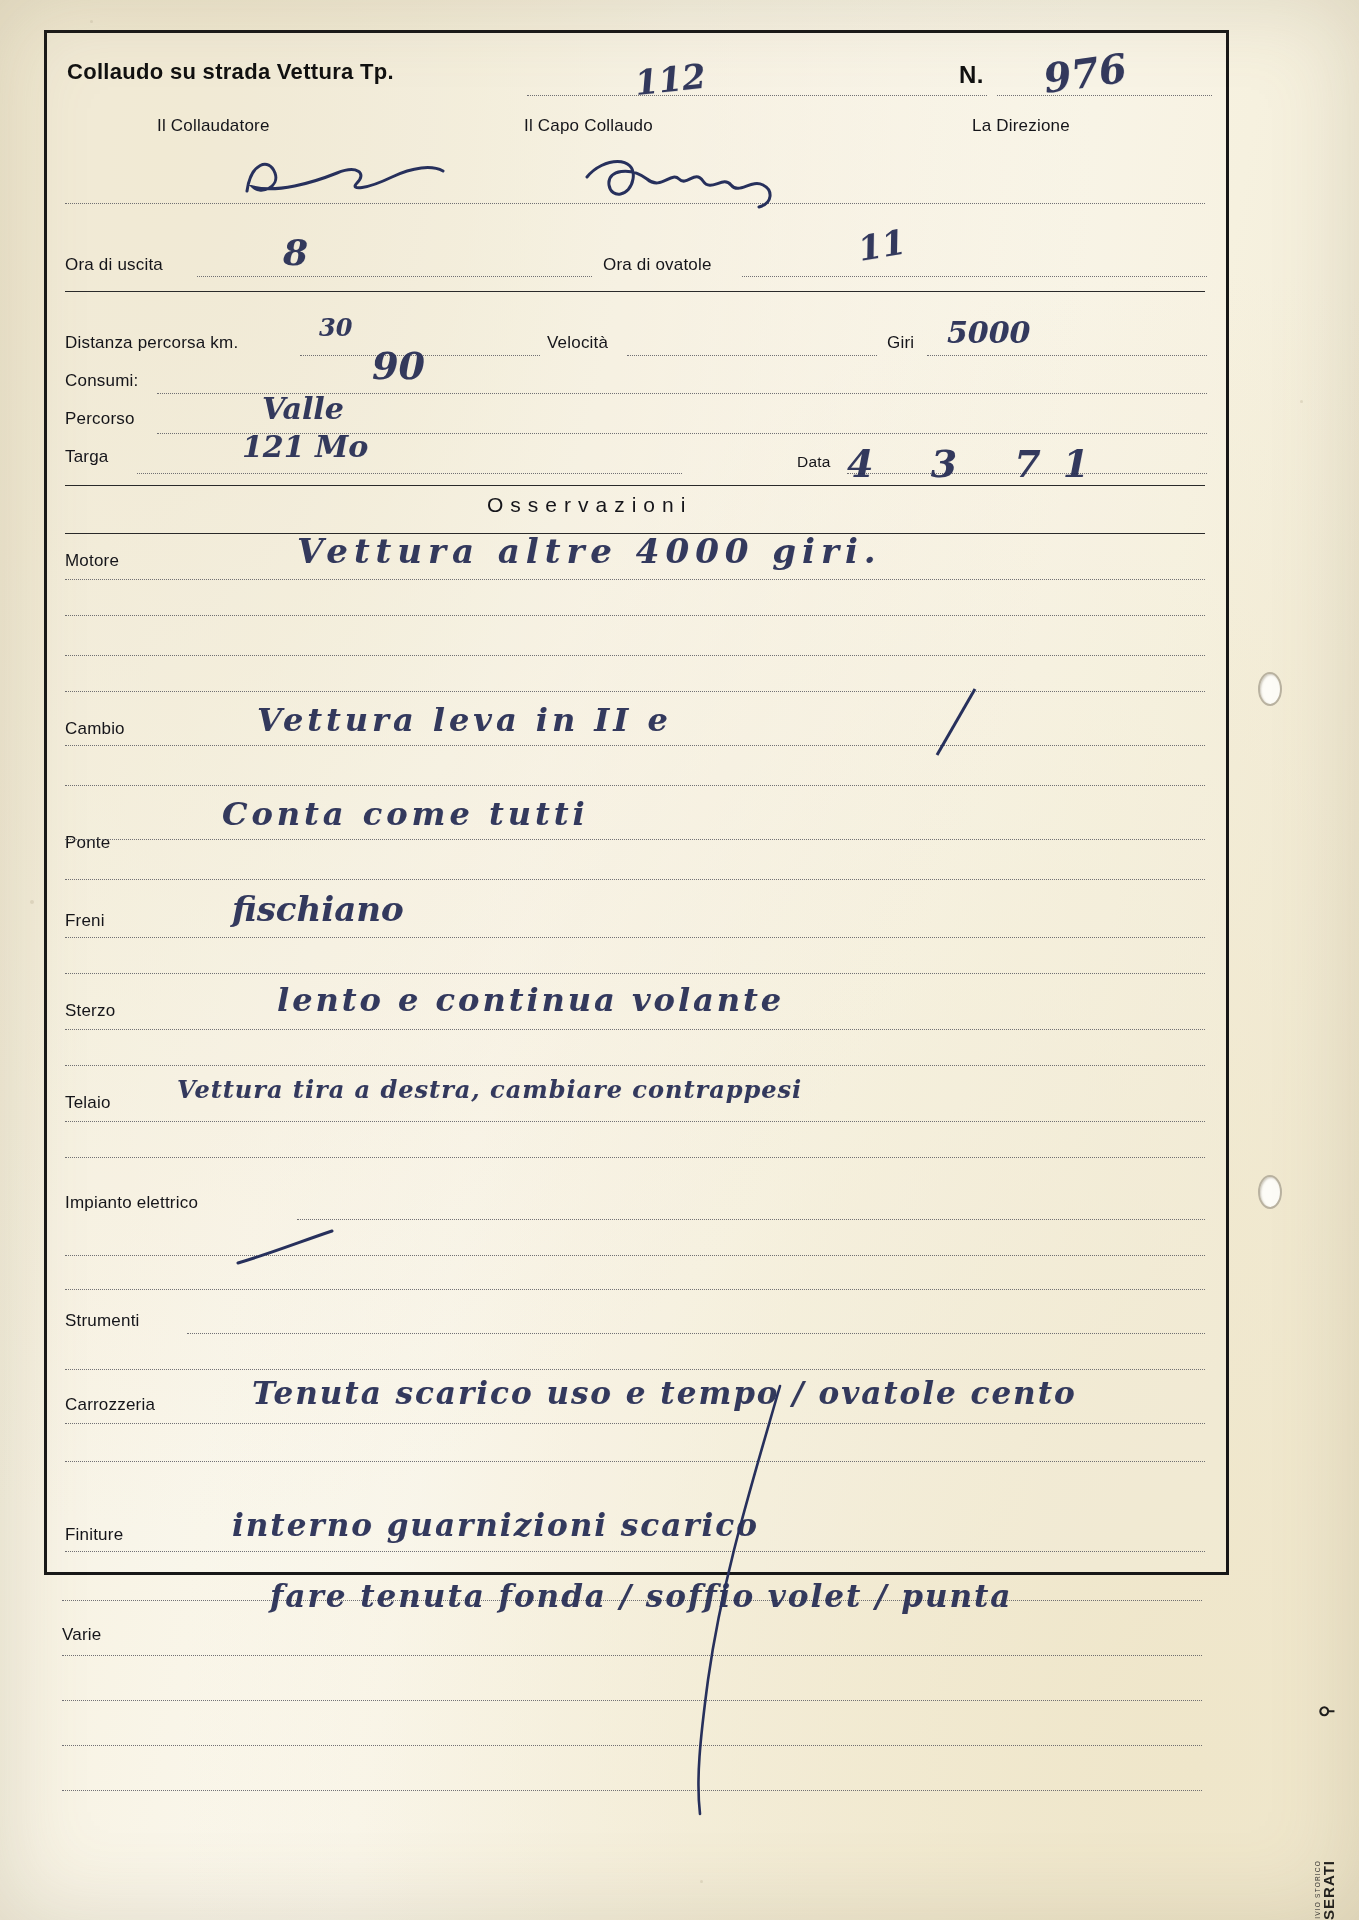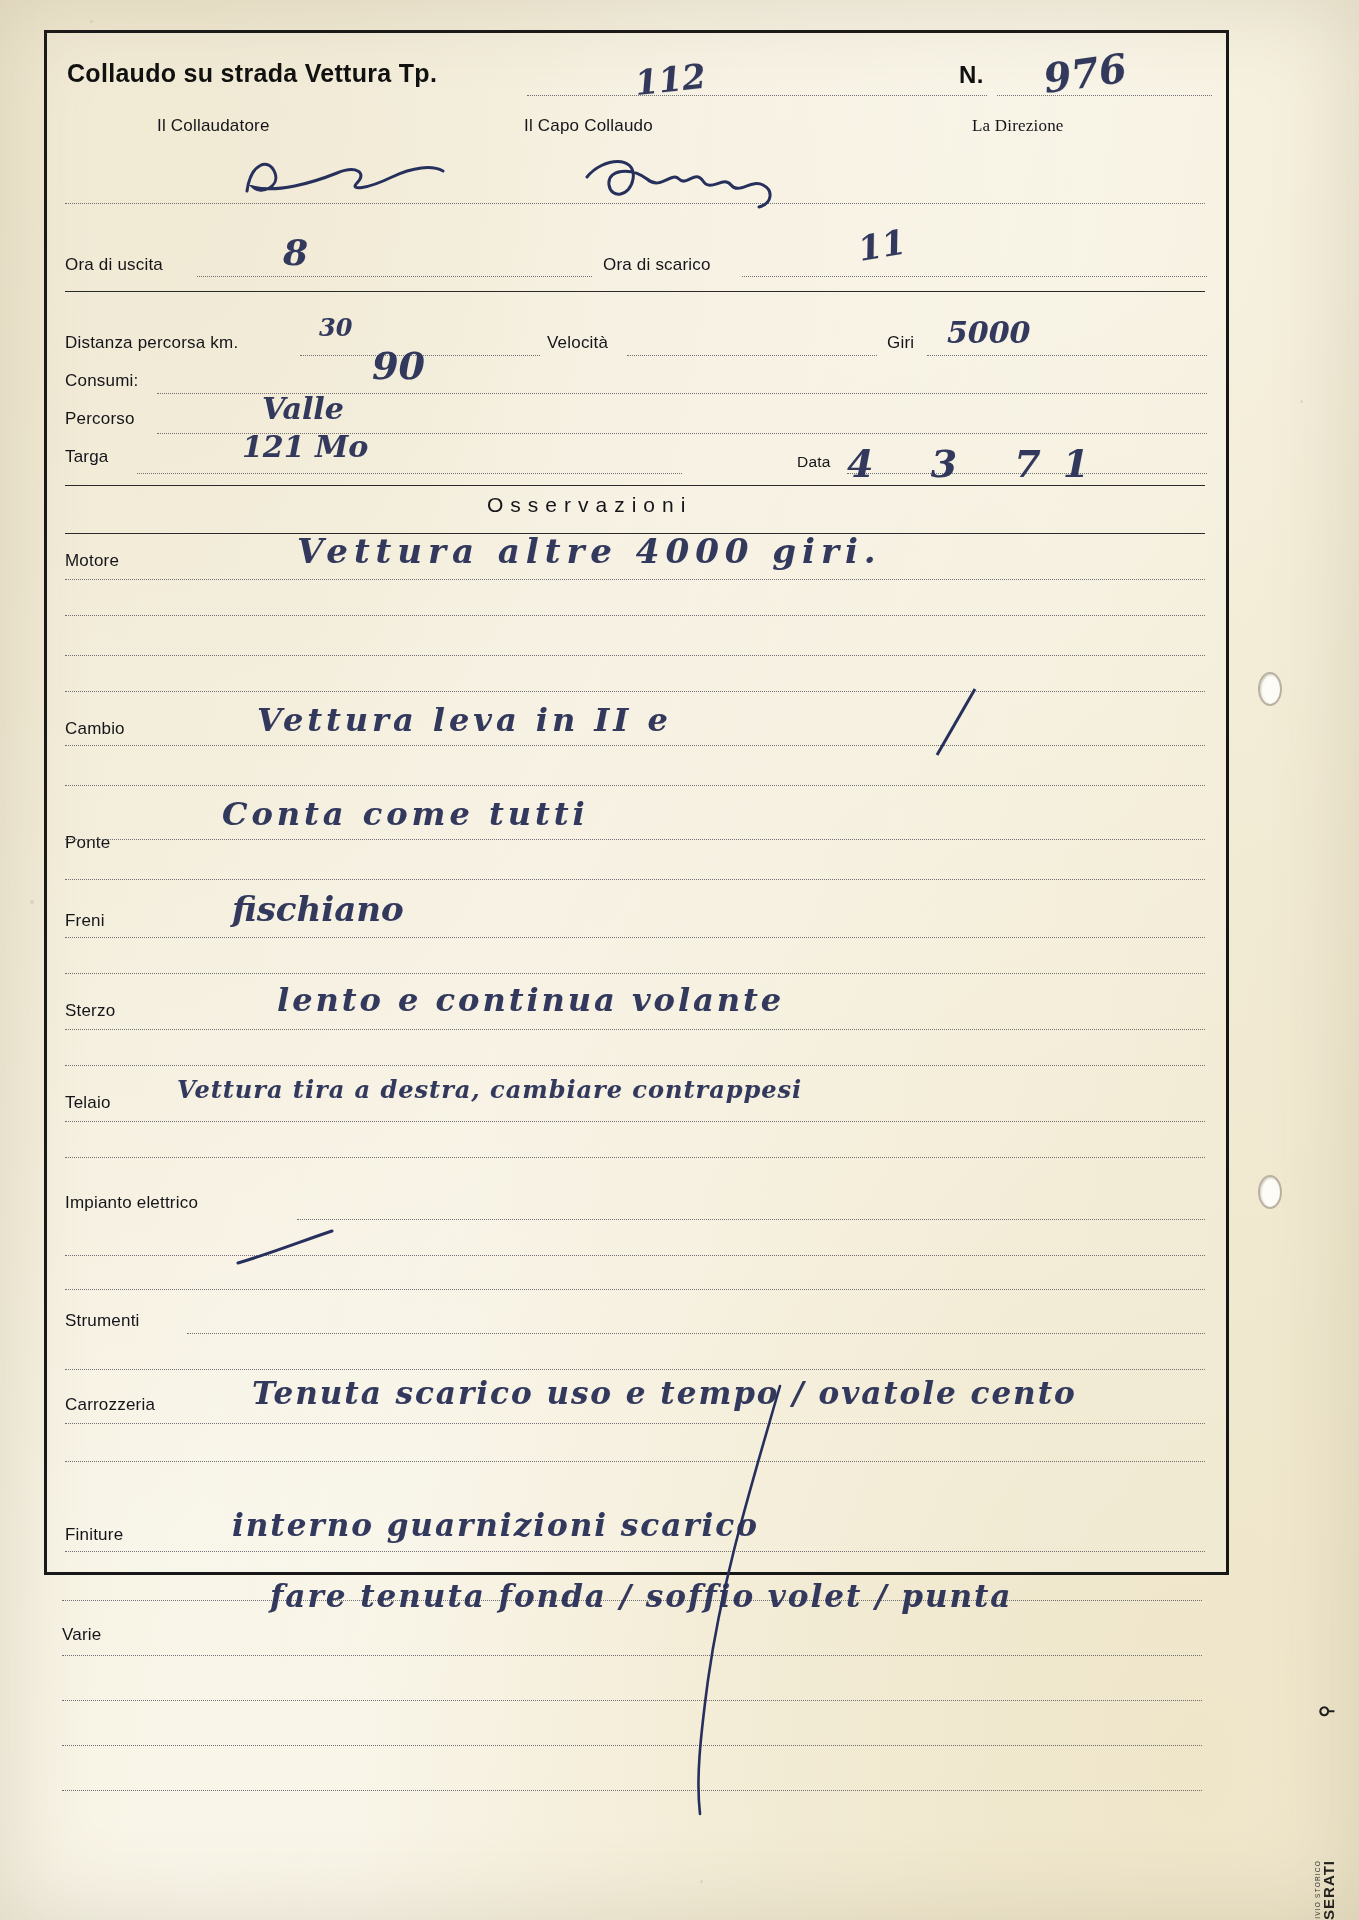--- a/index.html
+++ b/index.html
@@ -67,21 +67,21 @@
   .lbl {
     position: absolute;
     color: #15151a;
     font-size: 17px;
     letter-spacing: 0.2px;
     white-space: nowrap;
   }
   .lbl.small { font-size: 15.5px; }
   .title {
     position: absolute;
-    font-size: 25px;
+    font-size: 22px;
     font-weight: bold;
     color: #111;
     letter-spacing: 0.3px;
     white-space: nowrap;
   }
   .title.n {
     font-size: 24px;
     font-weight: bold;
   }
   .osserv {
@@ -195,21 +195,21 @@
       <div class="rule" style="left:480px; top:62px; width:460px;"></div>
 
       <div class="hw big" style="left:590px; top:30px; transform: rotate(-6deg);">112</div>
 
       <div class="title n" style="left:912px; top:28px;">N.</div>
       <div class="rule" style="left:950px; top:62px; width:215px;"></div>
       <div class="hw big" style="left:1000px; top:22px; font-size:40px; transform: rotate(-8deg);">976</div>
 
       <div class="lbl" style="left:110px; top:83px;">Il Collaudatore</div>
       <div class="lbl" style="left:477px; top:83px;">Il Capo Collaudo</div>
-      <div class="lbl" style="left:925px; top:83px;font-family:Liberation Serif, serif;">La Direzione</div>
+      <div class="lbl" style="left:925px; top:83px;">La Direzione</div>
 
       <div class="rule" style="left:18px; top:170px; width:1140px;"></div>
 
       <div class="sig" style="left:170px; top:110px;">
         <svg width="230" height="70" viewBox="0 0 230 70">
           <path d="M30 48 C 34 20, 52 14, 58 30 C 63 44, 44 52, 36 44 C 60 50, 95 40, 120 30
                    C 140 22, 150 30, 140 40 C 132 48, 150 46, 175 34 C 196 24, 215 22, 226 28" fill="none" stroke="#27305c" stroke-width="3" stroke-linecap="round"></path>
         </svg>
       </div>
 
@@ -218,21 +218,21 @@
           <path d="M20 36 C 36 16, 70 14, 66 38 C 63 56, 44 58, 42 44 C 40 28, 64 26, 80 38
                    C 94 50, 104 30, 112 38 C 120 46, 128 28, 136 40 C 144 52, 156 34, 164 44
                    C 172 54, 184 38, 196 44 C 206 49, 206 62, 192 66" fill="none" stroke="#27305c" stroke-width="3" stroke-linecap="round"></path>
         </svg>
       </div>
 
       <div class="lbl" style="left:18px; top:222px;">Ora di uscita</div>
       <div class="rule" style="left:150px; top:243px; width:395px;"></div>
       <div class="hw big" style="left:236px; top:198px; font-size:36px;">8</div>
 
-      <div class="lbl" style="left:556px; top:222px;">Ora di scarico</div>
+      <div class="lbl" style="left:556px; top:222px;">Ora di ovatole</div>
       <div class="rule" style="left:695px; top:243px; width:465px;"></div>
       <div class="hw big" style="left:815px; top:196px; font-size:34px; transform: rotate(-10deg);">11</div>
 
       <div class="rule solid" style="left:18px; top:258px; width:1140px;"></div>
 
       <div class="lbl" style="left:18px; top:300px;">Distanza percorsa km.</div>
       <div class="rule" style="left:253px; top:322px; width:240px;"></div>
       <div class="hw big" style="left:272px; top:280px; font-size:24px;">30</div>
 
       <div class="lbl" style="left:500px; top:300px;">Velocità</div>

